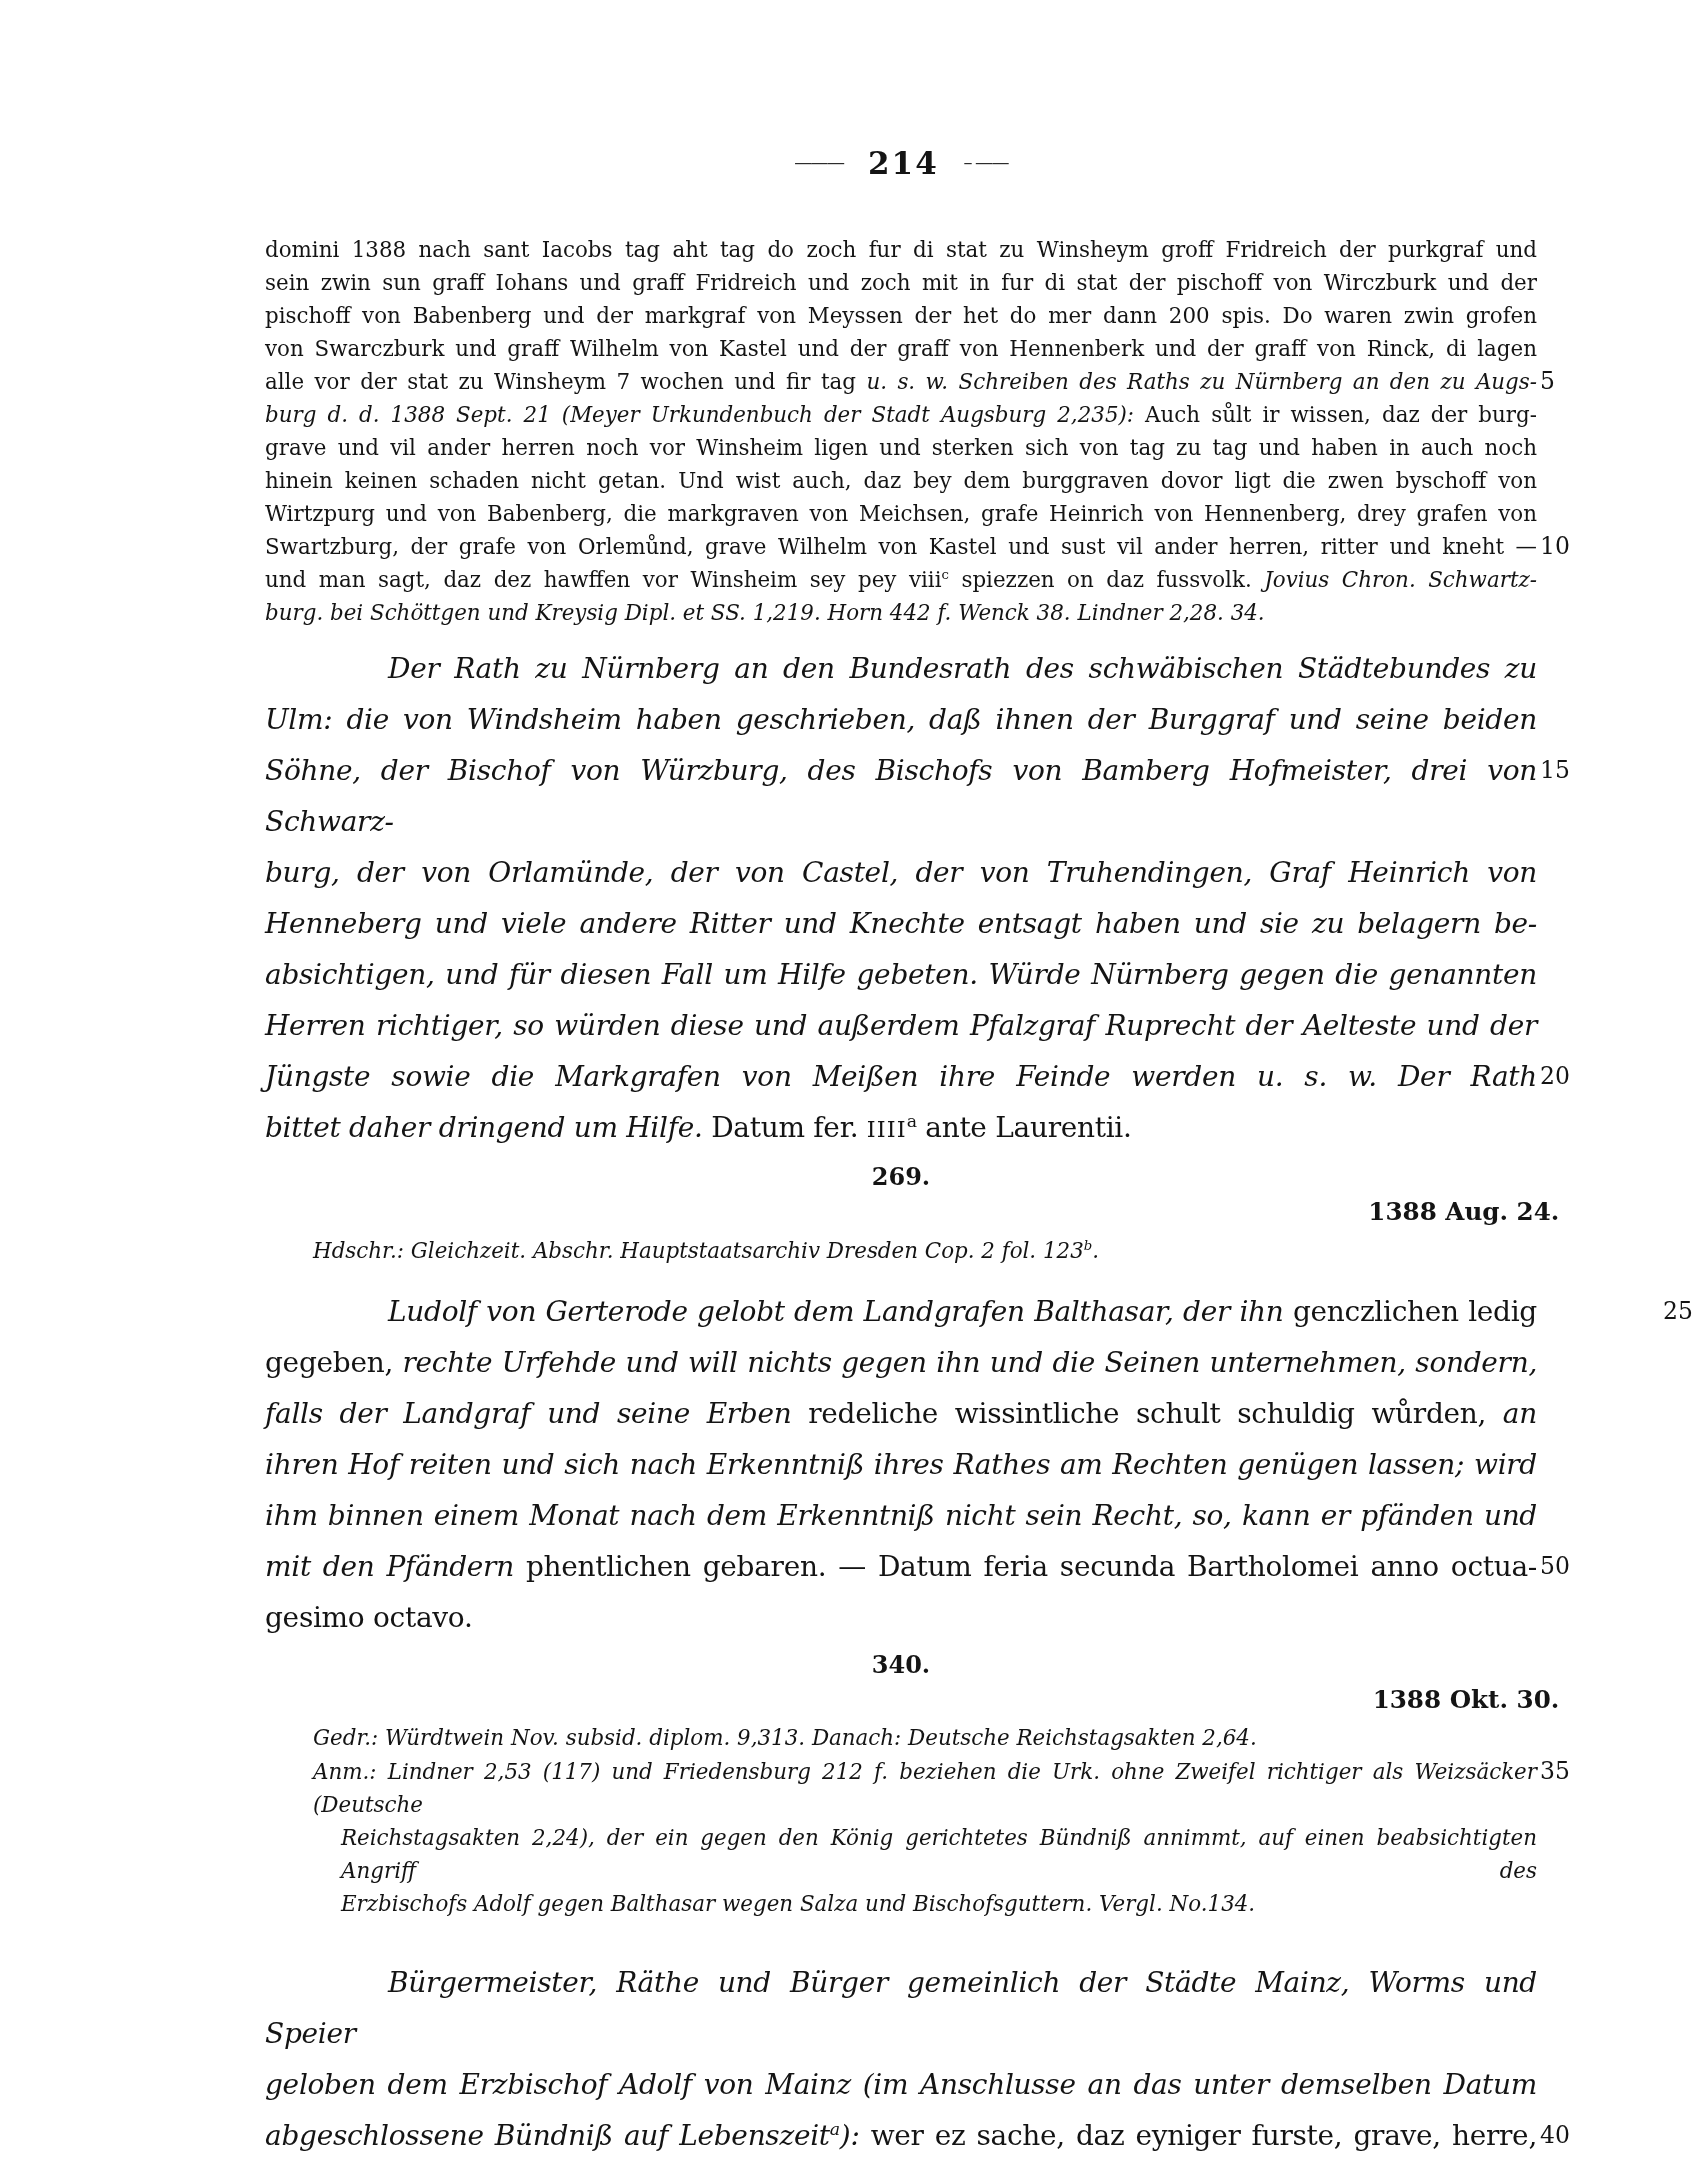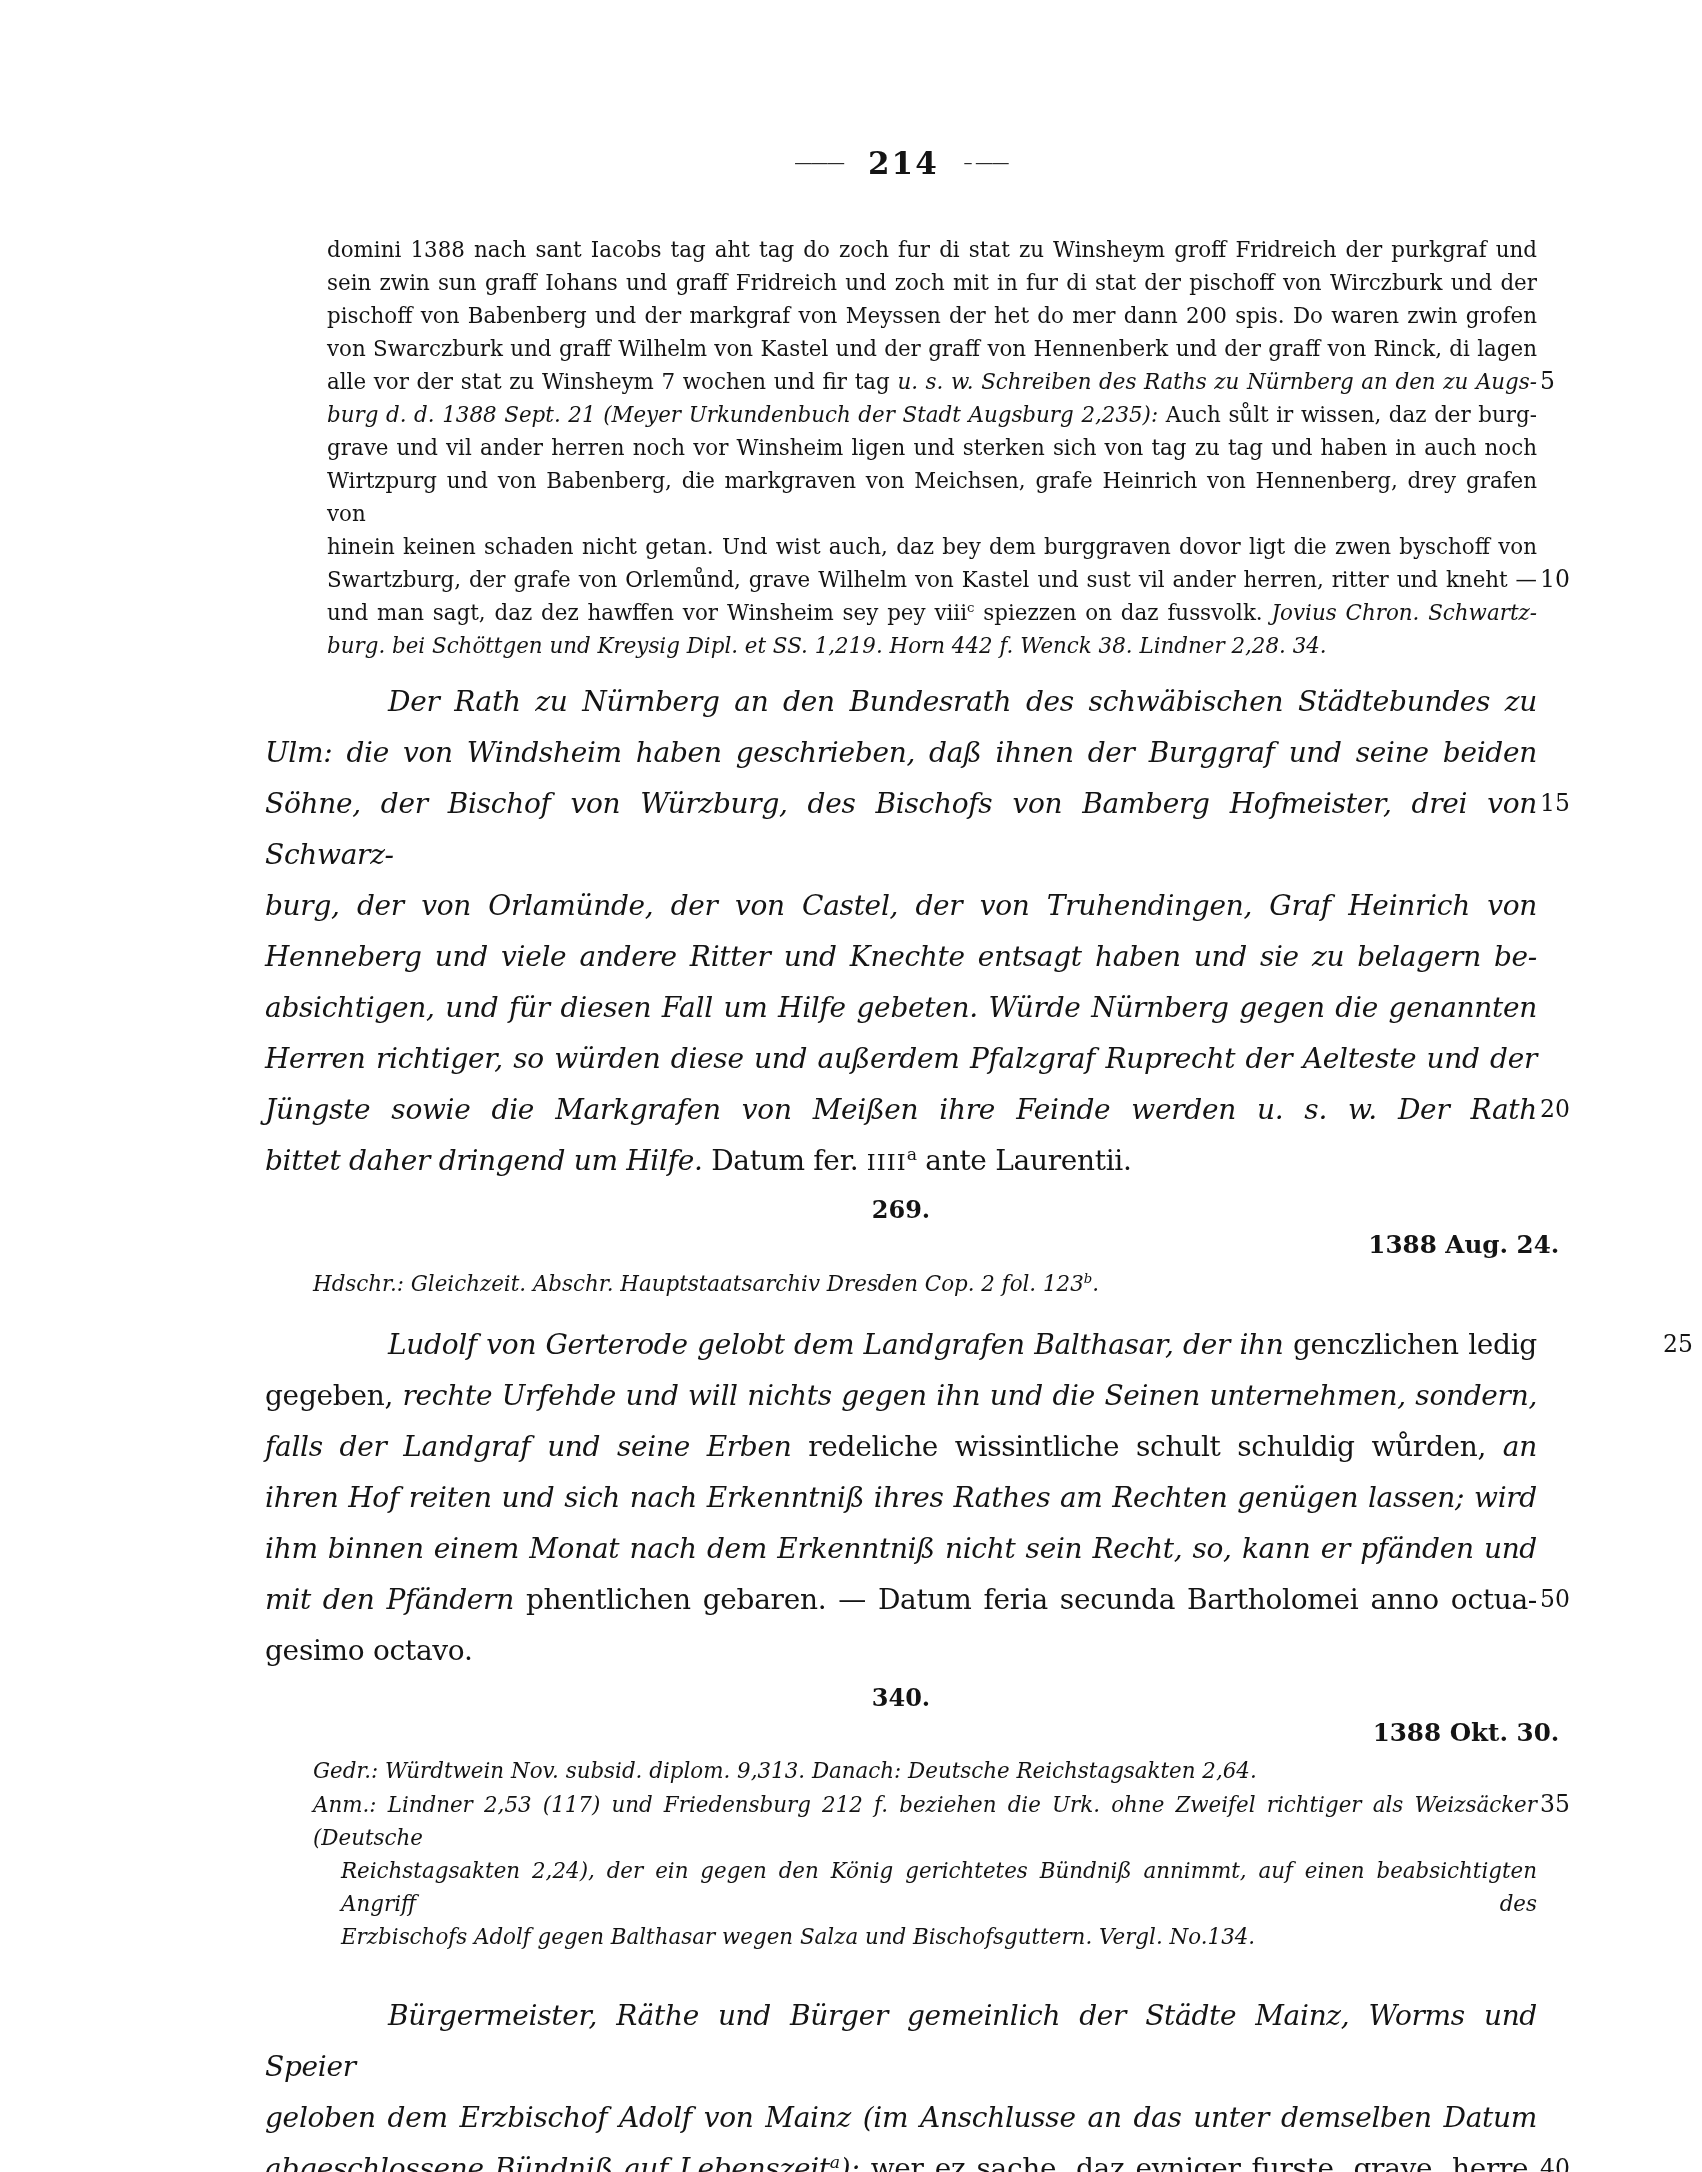--- a/index.html
+++ b/index.html
@@ -15,21 +15,21 @@
   .pnum{padding:0 24.6px;letter-spacing:2.1px;}
   
   .line{position:relative;text-align:justify;text-align-last:justify;}
   .line.last{text-align-last:left;}
   .line.center{text-align:center;text-align-last:center;}
   .line.right{text-align:right;text-align-last:right;}
   .line.indent{text-indent:123px;}
   .line.hang{padding-left:28px;}
   
   .small{font-size:21.4px;line-height:33px;}
-  .petit{margin-top:52px;margin-left:62px;}
+  .petit{margin-top:52px;}
   .main{font-size:28px;line-height:51px;font-style:italic;letter-spacing:-0.3px;margin-top:14px;}
   .heading{font-size:24px;line-height:38px;font-style:normal;margin-top:3.2px;}
   .date{font-size:24.6px;line-height:31px;margin-right:-22.4px;}
   .src{font-style:italic;line-height:28px;margin-top:9.6px;margin-left:48px;}
   .g270{margin-top:8.5px;}
   .anm{margin-top:3.2px;line-height:33px;}
   .p269{margin-top:21.4px;}
   .p270{margin-top:37px;}
   .foot{margin-top:5.3px;padding-left:58px;font-style:normal;}
   
@@ -55,22 +55,22 @@
     </div>
 
     <div class="blk small petit">
         <div class="line"><span class="seg">domini 1388 nach sant Iacobs tag aht tag do zoch fur di stat zu Winsheym groff Fridreich der purkgraf und</span></div>
         <div class="line"><span class="seg">sein zwin sun graff Iohans und graff Fridreich und zoch mit in fur di stat der pischoff von Wirczburk und der</span></div>
         <div class="line"><span class="seg">pischoff von Babenberg und der markgraf von Meyssen der het do mer dann 200 spis.  Do waren zwin grofen</span></div>
         <div class="line"><span class="seg">von Swarczburk und graff Wilhelm von Kastel und der graff von Hennenberk und der graff von Rinck, di lagen</span></div>
         <div class="line"><span class="seg">alle vor der stat zu Winsheym 7 wochen und fir tag </span><span class="seg i">u. s. w.</span><span class="seg">  </span><span class="seg i">Schreiben des Raths zu Nürnberg an den zu Augs-</span><span class="lnum">5</span></div>
         <div class="line"><span class="seg i">burg d. d. 1388 Sept. 21 (Meyer Urkundenbuch der Stadt Augsburg 2,235):</span><span class="seg"> Auch sůlt ir wissen, daz der burg-</span></div>
         <div class="line"><span class="seg">grave und vil ander herren noch vor Winsheim ligen und sterken sich von tag zu tag und haben in auch noch</span></div>
+        <div class="line"><span class="seg">hinein keinen schaden nicht getan.  Und wist auch, daz bey dem burggraven dovor ligt die zwen byschoff von</span></div>
         <div class="line"><span class="seg">Wirtzpurg und von Babenberg, die markgraven von Meichsen, grafe Heinrich von Hennenberg, drey grafen von</span></div>
-        <div class="line"><span class="seg">hinein keinen schaden nicht getan.  Und wist auch, daz bey dem burggraven dovor ligt die zwen byschoff von</span></div>
         <div class="line"><span class="seg">Swartzburg, der grafe von Orlemůnd, grave Wilhelm von Kastel und sust vil ander herren, ritter und kneht —</span><span class="lnum">10</span></div>
         <div class="line"><span class="seg">und man sagt, daz dez hawffen vor Winsheim sey pey viii</span><span class="seg sup">c</span><span class="seg"> spiezzen on daz fussvolk.  </span><span class="seg i">Jovius Chron. Schwartz-</span></div>
         <div class="line last"><span class="seg i">burg. bei Schöttgen und Kreysig Dipl. et SS. 1,219.  Horn 442 f.  Wenck 38.  Lindner 2,28. 34.</span></div>
       </div>
 
     <div class="blk main">
         <div class="line indent"><span class="seg">Der Rath zu Nürnberg an den Bundesrath des schwäbischen Städtebundes zu</span></div>
         <div class="line"><span class="seg">Ulm: die von Windsheim haben geschrieben, daß ihnen der Burggraf und seine beiden</span></div>
         <div class="line"><span class="seg">Söhne, der Bischof von Würzburg, des Bischofs von Bamberg Hofmeister, drei von Schwarz-</span><span class="lnum">15</span></div>
         <div class="line"><span class="seg">burg, der von Orlamünde, der von Castel, der von Truhendingen, Graf Heinrich von</span></div>

